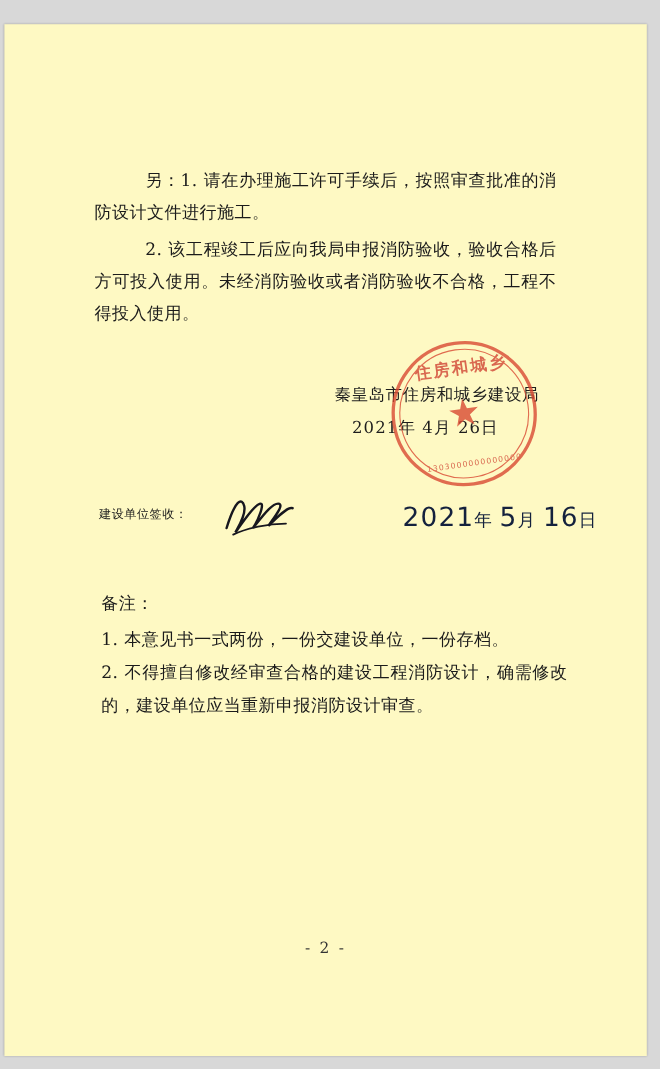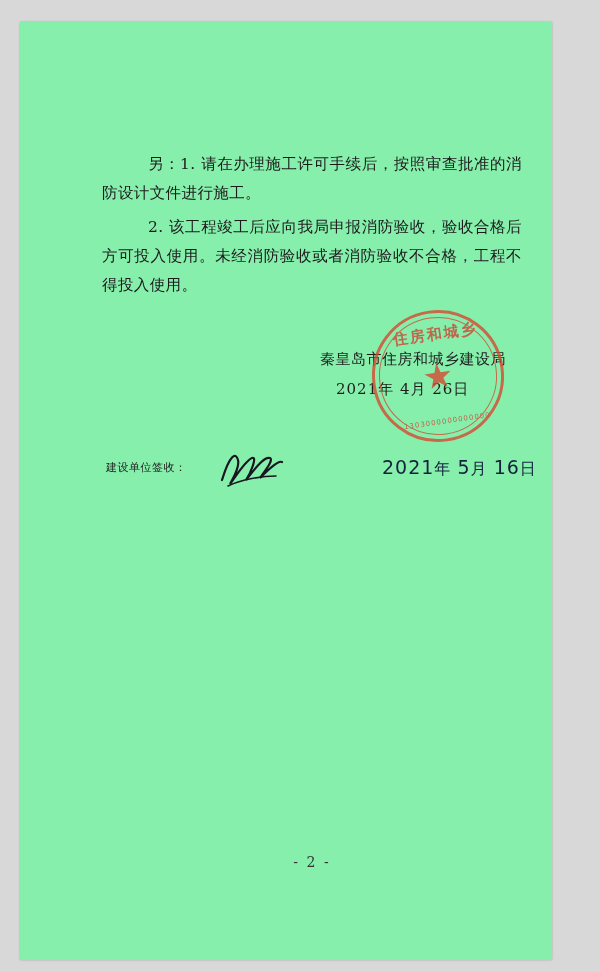--- a/index.html
+++ b/index.html
@@ -10,25 +10,25 @@
   }
   body {
     width: 600px;
     height: 972px;
     overflow: hidden;
     font-family: "DejaVu Serif", "Liberation Serif", serif;
   }
 
   .page {
     position: absolute;
-    left: 20px;
+    left: 4px;
     top: 22px;
-    width: 532px;
+    width: 584px;
     height: 938px;
-    background: #86efac;
+    background: #fef9c3;
     box-shadow: 0 0 2px rgba(0,0,0,0.22);
     overflow: hidden;
   }
 
   .doc-body {
     position: absolute;
     left: 0;
     top: 0;
     width: 584px;
     height: 938px;
@@ -148,21 +148,21 @@
   .sign-date {
     position: absolute;
     left: 362px;
     top: 434px;
     font-size: 16px;
     color: #14213d;
     letter-spacing: 1px;
     font-family: "DejaVu Serif", "Liberation Serif", serif;
   }
   .sign-date .hw {
-    font-size: 19px;
+    font-size: 24px;
     font-family: "DejaVu Sans", sans-serif;
   }
 
   
   .notes {
     position: absolute;
     left: 88px;
     top: 512px;
     width: 424px;
     font-size: 15.5px;
@@ -217,17 +217,22 @@
         <path d="M12,40 C24,34 44,30 60,30" fill="none" stroke="#17171f" stroke-width="1.6" stroke-linecap="round"></path>
       </svg>
     </div>
 
     <div class="sign-date">
       <span class="hw">2021</span><span>年</span>
       <span class="hw">5</span><span>月</span>
       <span class="hw">16</span><span>日</span>
     </div>
 
+    <div class="notes">
+      <div class="notes-title">备注：</div>
+      <div class="note-item">1. 本意见书一式两份，一份交建设单位，一份存档。</div>
+      <div class="note-item">2. 不得擅自修改经审查合格的建设工程消防设计，确需修改的，建设单位应当重新申报消防设计审查。</div>
+    </div>
 
     <div class="page-number">- 2 -</div>
 
   </div>
 </div>
 
 </body></html>

